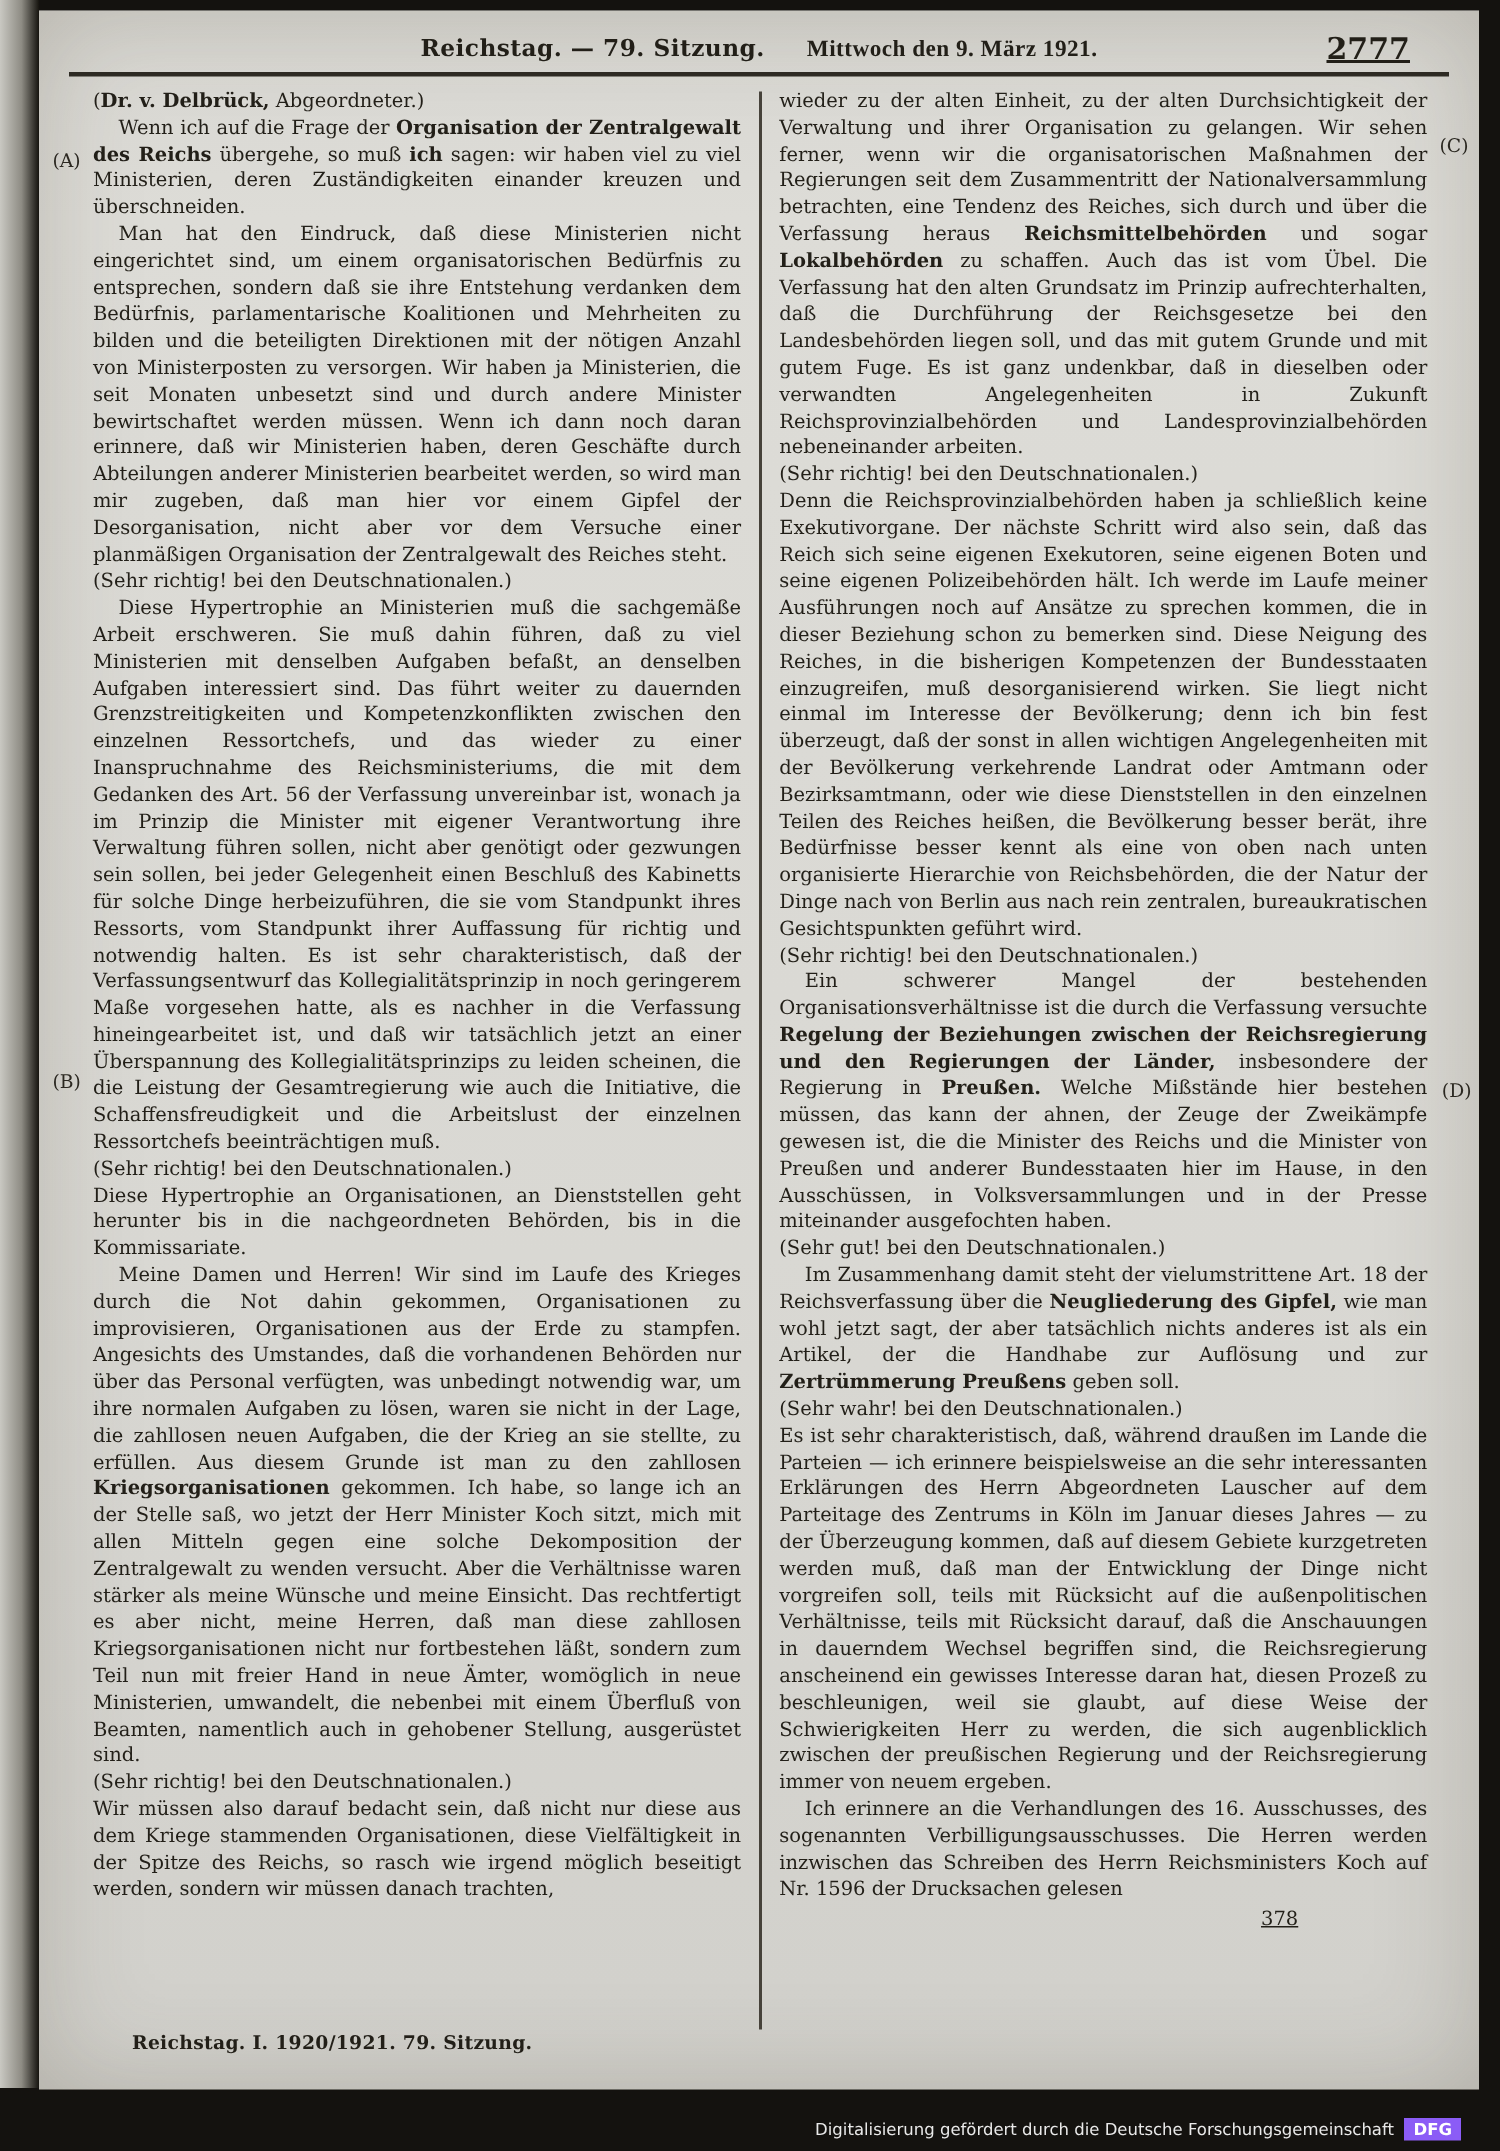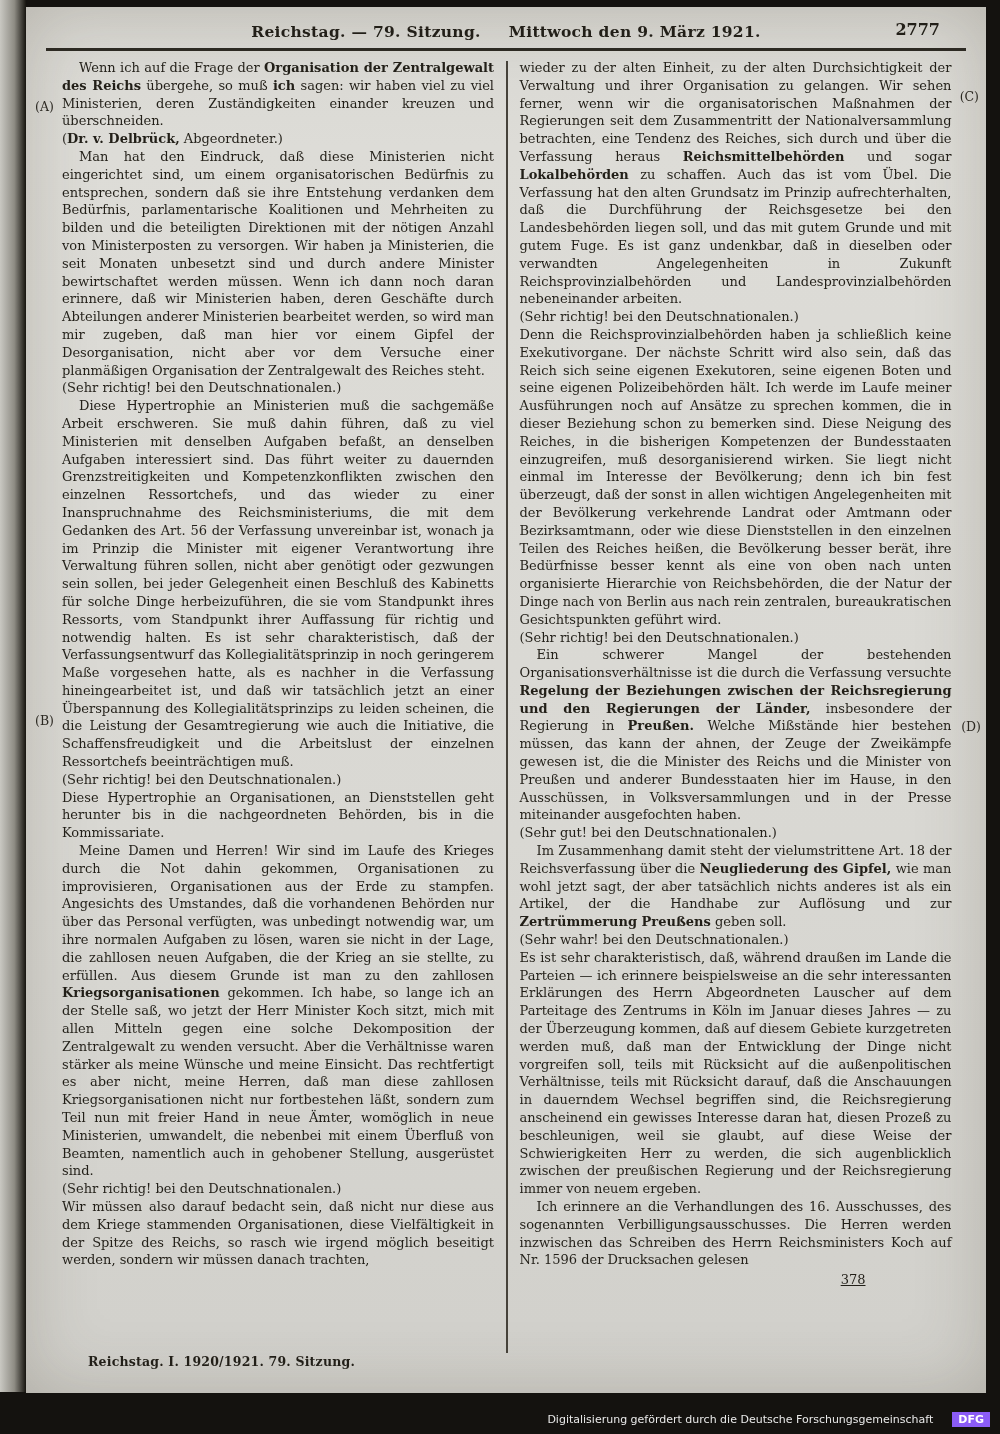--- a/index.html
+++ b/index.html
@@ -23,24 +23,24 @@
     background: linear-gradient(180deg, #d8d7d2 0%, #dddcd7 10%, #d9d8d3 60%, #d1d0cb 100%);
     box-shadow: inset 0 0 70px rgba(70,60,40,0.22);
     color: #221f18;
     overflow: hidden;
   }
   .header { position: relative; padding-top: 15px; height: 38px; }
   .header-center {
     text-align: center; font-weight: bold;
     font-size: 15.5px; letter-spacing: 0.3px;
   }
-  .header-center .date { margin-left: 28px; }
+  .header-center .date { margin-left: 28px; font-family: Liberation Serif, serif; }
   .page-num {
     position: absolute; right: 46px; top: 13px;
-    font-weight: bold; font-size: 16px;
+    font-weight: bold; font-size: 20px; text-decoration: underline;
   }
   .top-rule { margin: 3px 20px 0 20px; border-top: 3px solid #2d2a23; }
   .columns { position: relative; display: flex; padding: 8px 28px 0 36px; }
   .col {
     width: 432px;
     font-size: 13px; line-height: 17.8px;
     text-align: justify;
     hyphens: auto;
   }
   .col-divider {
@@ -59,22 +59,22 @@
   .marker-a { left: 9px;  top: 92px; }
   .marker-b { left: 9px;  top: 706px; }
   .marker-c { right: 7px; top: 82px; }
   .marker-d { right: 5px; top: 712px; }
   .sheet-num { text-align: right; padding-right: 86px; margin-top: 2px; text-decoration: underline; }
   .footer {
     position: absolute; left: 62px; bottom: 24px;
     font-size: 12.5px; font-weight: bold; letter-spacing: 0.2px;
   }
   .attribution {
-    position: absolute; right: 10px; bottom: 7px;
-    display: flex; align-items: center; gap: 19px;
+    position: absolute; right: 26px; bottom: 7px;
+    display: flex; align-items: center; gap: 7px;
     color: #e9e9e9;
     font-family: "DejaVu Sans", sans-serif; font-size: 11px;
   }
   .dfg-logo {
     background: #8b5cf6; color: #ffffff;
     font-weight: bold; font-size: 11px;
     padding: 1px 6px;
     font-family: "DejaVu Sans", sans-serif;
   }
 </style>
@@ -95,22 +95,22 @@
 
     <div class="top-rule"></div>
 
     <span class="marker marker-a">(A)</span>
     <span class="marker marker-b">(B)</span>
     <span class="marker marker-c">(C)</span>
     <span class="marker marker-d">(D)</span>
 
     <div class="columns">
       <div class="col" id="col-left">
+          <div class="block speaker"><span>(</span><b>Dr. v. Delbrück,</b><span> Abgeordneter.)</span></div>
           <div class="block para indent"><span>Wenn ich auf die Frage der </span><b>Organisation der Zentralgewalt des Reichs</b><span> übergehe, so muß </span><b>ich</b><span> sagen: wir haben viel zu viel Ministerien, deren Zuständigkeiten einander kreuzen und überschneiden.</span></div>
-          <div class="block speaker"><span>(</span><b>Dr. v. Delbrück,</b><span> Abgeordneter.)</span></div>
           <div class="block para indent"><span>Man hat den Eindruck, daß diese Ministerien nicht eingerichtet sind, um einem organisatorischen Bedürfnis zu entsprechen, sondern daß sie ihre Entstehung verdanken dem Bedürfnis, parlamentarische Koalitionen und Mehrheiten zu bilden und die beteiligten Direktionen mit der nötigen Anzahl von Ministerposten zu versorgen. Wir haben ja Ministerien, die seit Monaten unbesetzt sind und durch andere Minister bewirtschaftet werden müssen. Wenn ich dann noch daran erinnere, daß wir Ministerien haben, deren Geschäfte durch Abteilungen anderer Ministerien bearbeitet werden, so wird man mir zugeben, daß man hier vor einem Gipfel der Desorganisation, nicht aber vor dem Versuche einer planmäßigen Organisation der Zentralgewalt des Reiches steht.</span></div>
           <div class="block interjection"><span>(Sehr richtig! bei den Deutschnationalen.)</span></div>
           <div class="block para indent"><span>Diese Hypertrophie an Ministerien muß die sachgemäße Arbeit erschweren. Sie muß dahin führen, daß zu viel Ministerien mit denselben Aufgaben befaßt, an denselben Aufgaben interessiert sind. Das führt weiter zu dauernden Grenzstreitigkeiten und Kompetenzkonflikten zwischen den einzelnen Ressortchefs, und das wieder zu einer Inanspruchnahme des Reichsministeriums, die mit dem Gedanken des Art. 56 der Verfassung unvereinbar ist, wonach ja im Prinzip die Minister mit eigener Verantwortung ihre Verwaltung führen sollen, nicht aber genötigt oder gezwungen sein sollen, bei jeder Gelegenheit einen Beschluß des Kabinetts für solche Dinge herbeizuführen, die sie vom Standpunkt ihres Ressorts, vom Standpunkt ihrer Auffassung für richtig und notwendig halten. Es ist sehr charakteristisch, daß der Verfassungsentwurf das Kollegialitätsprinzip in noch geringerem Maße vorgesehen hatte, als es nachher in die Verfassung hineingearbeitet ist, und daß wir tatsächlich jetzt an einer Überspannung des Kollegialitätsprinzips zu leiden scheinen, die die Leistung der Gesamtregierung wie auch die Initiative, die Schaffensfreudigkeit und die Arbeitslust der einzelnen Ressortchefs beeinträchtigen muß.</span></div>
           <div class="block interjection"><span>(Sehr richtig! bei den Deutschnationalen.)</span></div>
           <div class="block para"><span>Diese Hypertrophie an Organisationen, an Dienststellen geht herunter bis in die nachgeordneten Behörden, bis in die Kommissariate.</span></div>
           <div class="block para indent"><span>Meine Damen und Herren! Wir sind im Laufe des Krieges durch die Not dahin gekommen, Organisationen zu improvisieren, Organisationen aus der Erde zu stampfen. Angesichts des Umstandes, daß die vorhandenen Behörden nur über das Personal verfügten, was unbedingt notwendig war, um ihre normalen Aufgaben zu lösen, waren sie nicht in der Lage, die zahllosen neuen Aufgaben, die der Krieg an sie stellte, zu erfüllen. Aus diesem Grunde ist man zu den zahllosen </span><b>Kriegsorganisationen</b><span> gekommen. Ich habe, so lange ich an der Stelle saß, wo jetzt der Herr Minister Koch sitzt, mich mit allen Mitteln gegen eine solche Dekomposition der Zentralgewalt zu wenden versucht. Aber die Verhältnisse waren stärker als meine Wünsche und meine Einsicht. Das rechtfertigt es aber nicht, meine Herren, daß man diese zahllosen Kriegsorganisationen nicht nur fortbestehen läßt, sondern zum Teil nun mit freier Hand in neue Ämter, womöglich in neue Ministerien, umwandelt, die nebenbei mit einem Überfluß von Beamten, namentlich auch in gehobener Stellung, ausgerüstet sind.</span></div>
           <div class="block interjection"><span>(Sehr richtig! bei den Deutschnationalen.)</span></div>
           <div class="block para"><span>Wir müssen also darauf bedacht sein, daß nicht nur diese aus dem Kriege stammenden Organisationen, diese Vielfältigkeit in der Spitze des Reichs, so rasch wie irgend möglich beseitigt werden, sondern wir müssen danach trachten,</span></div>
         </div>
       <div class="col-divider"></div>

